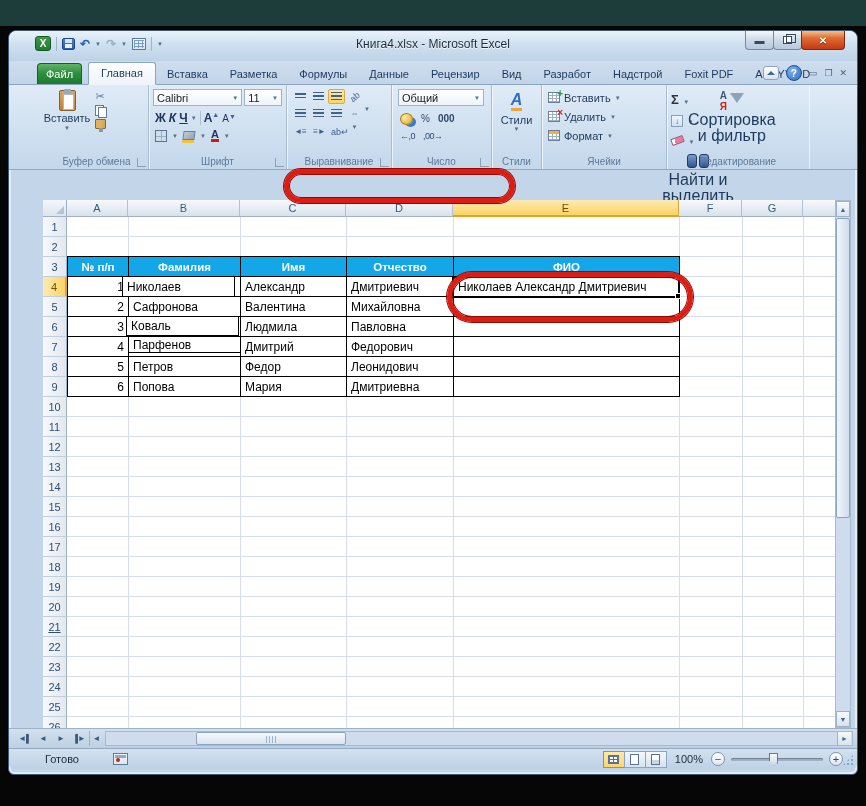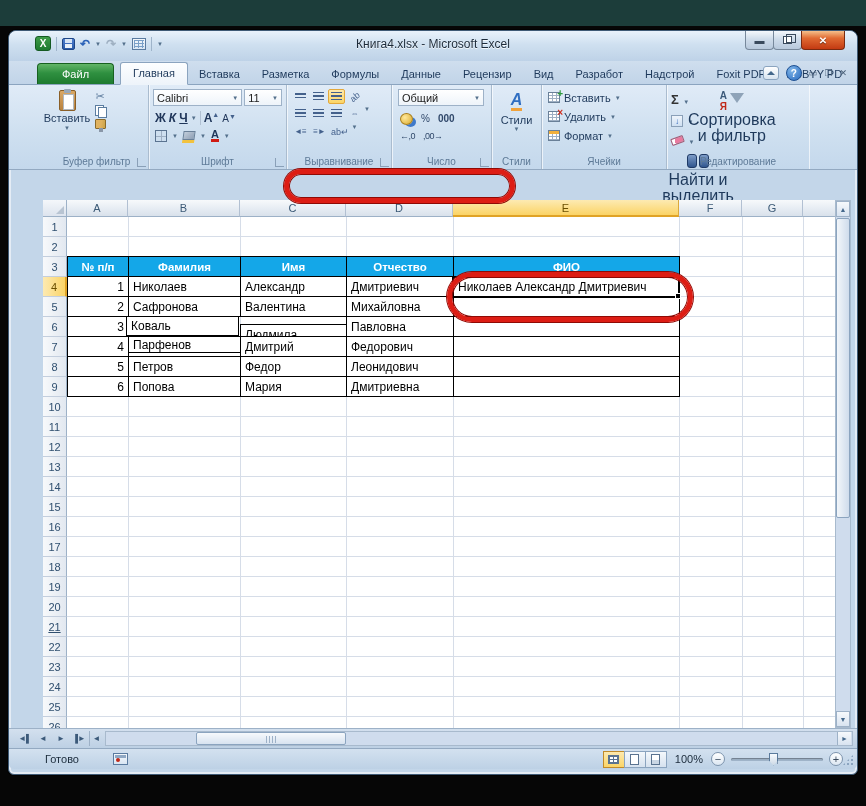--- a/index.html
+++ b/index.html
@@ -37,21 +37,21 @@
   .wbtn.close { width:44px; background:linear-gradient(#f5c08b,#e06a32 40%,#c33a12); color:#fff; font-weight:bold;
     border-color:#7a2a10; text-shadow:0 1px 1px rgba(0,0,0,.5); }
   .restore-glyph { width:9px; height:8px; border:1px solid #3a4a5c; position:relative; background:#fff; }
   .restore-glyph::before { content:""; position:absolute; left:2px; top:-3px; width:8px; height:7px; border:1px solid #3a4a5c; }
 
   
   .tabrow { position:absolute; left:0; top:30px; width:100%; height:24px;
     background:linear-gradient(#cfdeee,#c1d4e8); border-bottom:1px solid #8ba4bf; display:flex; align-items:flex-end; }
   .rtab { font-size:11px; color:#1e395b; padding:4px 11px 4px; position:relative; }
   .rtab.file { background:linear-gradient(#62b567,#2f9040 45%,#1d7a2e); color:#fff; border:1px solid #17611f;
-    border-bottom:none; border-radius:4px 4px 0 0; margin:0 6px 0 28px; padding:4px 24px; }
+    border-bottom:none; border-radius:4px 4px 0 0; margin:0 6px 0 28px; padding:4px 8px; }
   .rtab.active { background:linear-gradient(#fdfeff,#eef4fa); border:1px solid #8ba4bf; border-bottom:1px solid #eef4fa;
     border-radius:3px 3px 0 0; margin-bottom:-1px; padding:4px 12px 5px; }
   .tabrow-right { position:absolute; right:10px; top:4px; display:flex; align-items:center; gap:7px; }
   .minrib { width:16px; height:14px; border:1px solid #8ba4bf; border-radius:3px; background:linear-gradient(#fff,#d8e4f0);
     display:flex; align-items:center; justify-content:center; }
   .minrib i { width:0; height:0; border-left:4px solid transparent; border-right:4px solid transparent; border-bottom:4px solid #44688c; }
   .helpbtn { width:16px; height:16px; border-radius:50%; background:radial-gradient(circle at 35% 30%,#7fb5e8,#2a6bbf);
     color:#fff; font-size:10px; font-weight:bold; text-align:center; line-height:16px; border:1px solid #1c4f92; }
   .wb-ctrl { font-size:9px; color:#4a6078; }
 
@@ -284,21 +284,21 @@
       <div class="paste-big">
         <span class="clipboard-ic"></span>
         <span class="rbtn-txt">Вставить</span>
         <span class="caret">▼</span>
       </div>
       <span class="clip-col">
         <span class="cut-ic">✂</span>
         <span class="copy-ic"></span>
         <span class="painter-ic"></span>
       </span>
-      <div class="glabel">Буфер фильтр</div>
+      <div class="glabel">Буфер обмена</div>
       <span class="dlg"></span>
     </div>
 
     <div class="rgroup" style="width:138px;">
       <div style="display:flex;gap:2px;margin:1px 2px 3px;">
         <div class="selbox" style="width:90px;">
           <span>Calibri</span>
             <span class="dd">▼</span>
         </div>
         <div class="selbox" style="width:38px;">
@@ -489,32 +489,32 @@
         <div class="vline" style="left: 699px;"></div>
         <div class="vline" style="left: 760px;"></div>
       </div>
     <div class="tableov">
         <div class="tcell thead" style="left: 24px; width: 62px; top: 56px; height: 21px;">№ п/п</div>
         <div class="tcell thead" style="left: 85px; width: 113px; top: 56px; height: 21px;">Фамилия</div>
         <div class="tcell thead" style="left: 197px; width: 107px; top: 56px; height: 21px;">Имя</div>
         <div class="tcell thead" style="left: 303px; width: 108px; top: 56px; height: 21px;">Отчество</div>
         <div class="tcell thead" style="left: 410px; width: 227px; top: 56px; height: 21px;">ФИО</div>
         <div class="tcell num" style="left: 24px; width: 62px; top: 76px; height: 21px;">1</div>
-        <div class="tcell" style="left: 85px; width: 113px; top: 76px; height: 21px;">Николаев</div>
+        <div class="tcell" style="left: 79px; width: 113px; top: 76px; height: 21px;">Николаев</div>
         <div class="tcell" style="left: 197px; width: 107px; top: 76px; height: 21px;">Александр</div>
         <div class="tcell" style="left: 303px; width: 108px; top: 76px; height: 21px;">Дмитриевич</div>
         <div class="tcell" style="left: 410px; width: 227px; top: 76px; height: 21px;">Николаев Александр Дмитриевич</div>
         <div class="tcell num" style="left: 24px; width: 62px; top: 96px; height: 21px;">2</div>
         <div class="tcell" style="left: 85px; width: 113px; top: 96px; height: 21px;">Сафронова</div>
         <div class="tcell" style="left: 197px; width: 107px; top: 96px; height: 21px;">Валентина</div>
         <div class="tcell" style="left: 303px; width: 108px; top: 96px; height: 21px;">Михайловна</div>
         <div class="tcell" style="left: 410px; width: 227px; top: 96px; height: 21px;"></div>
         <div class="tcell num" style="left: 24px; width: 62px; top: 116px; height: 21px;">3</div>
         <div class="tcell" style="left: 83px; width: 113px; top: 116px; height: 20px;">Коваль</div>
-        <div class="tcell" style="left: 197px; width: 130px; top: 124px; height: 21px;">Людмила</div>
+        <div class="tcell" style="left: 197px; width: 130px; top: 116px; height: 21px;">Людмила</div>
         <div class="tcell" style="left: 303px; width: 108px; top: 116px; height: 21px;">Павловна</div>
         <div class="tcell" style="left: 410px; width: 227px; top: 116px; height: 21px;"></div>
         <div class="tcell num" style="left: 24px; width: 62px; top: 136px; height: 21px;">4</div>
         <div class="tcell" style="left: 85px; width: 113px; top: 136px; height: 17px;">Парфенов</div>
         <div class="tcell" style="left: 197px; width: 107px; top: 136px; height: 21px;">Дмитрий</div>
         <div class="tcell" style="left: 303px; width: 108px; top: 136px; height: 21px;">Федорович</div>
         <div class="tcell" style="left: 410px; width: 227px; top: 136px; height: 21px;"></div>
         <div class="tcell num" style="left: 24px; width: 62px; top: 156px; height: 21px;">5</div>
         <div class="tcell" style="left: 85px; width: 113px; top: 156px; height: 21px;">Петров</div>
         <div class="tcell" style="left: 197px; width: 107px; top: 156px; height: 21px;">Федор</div>

